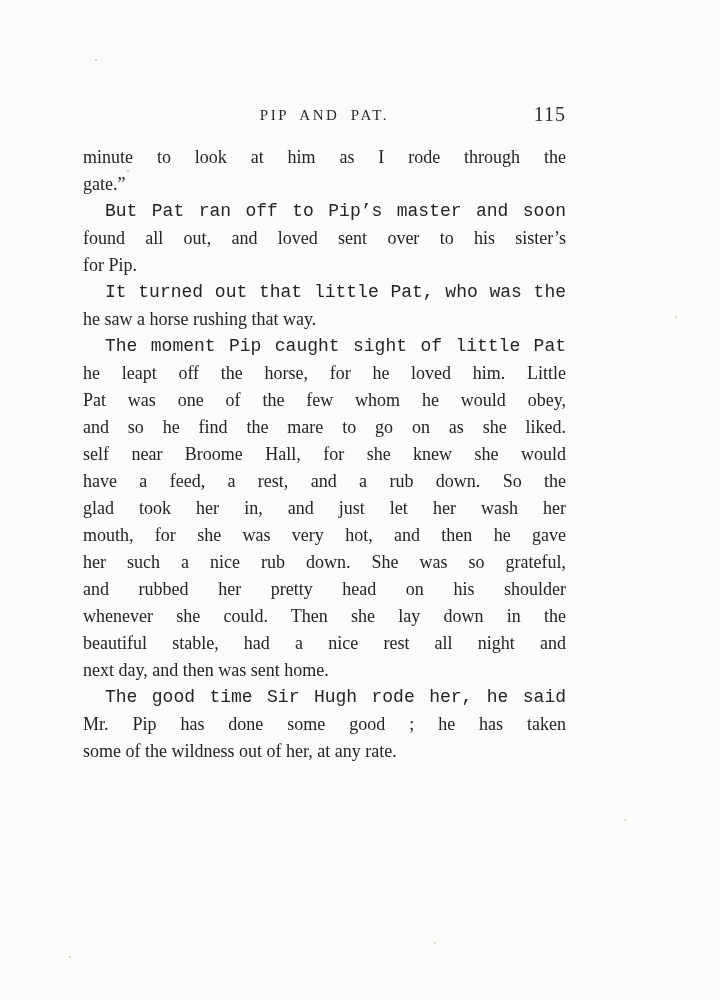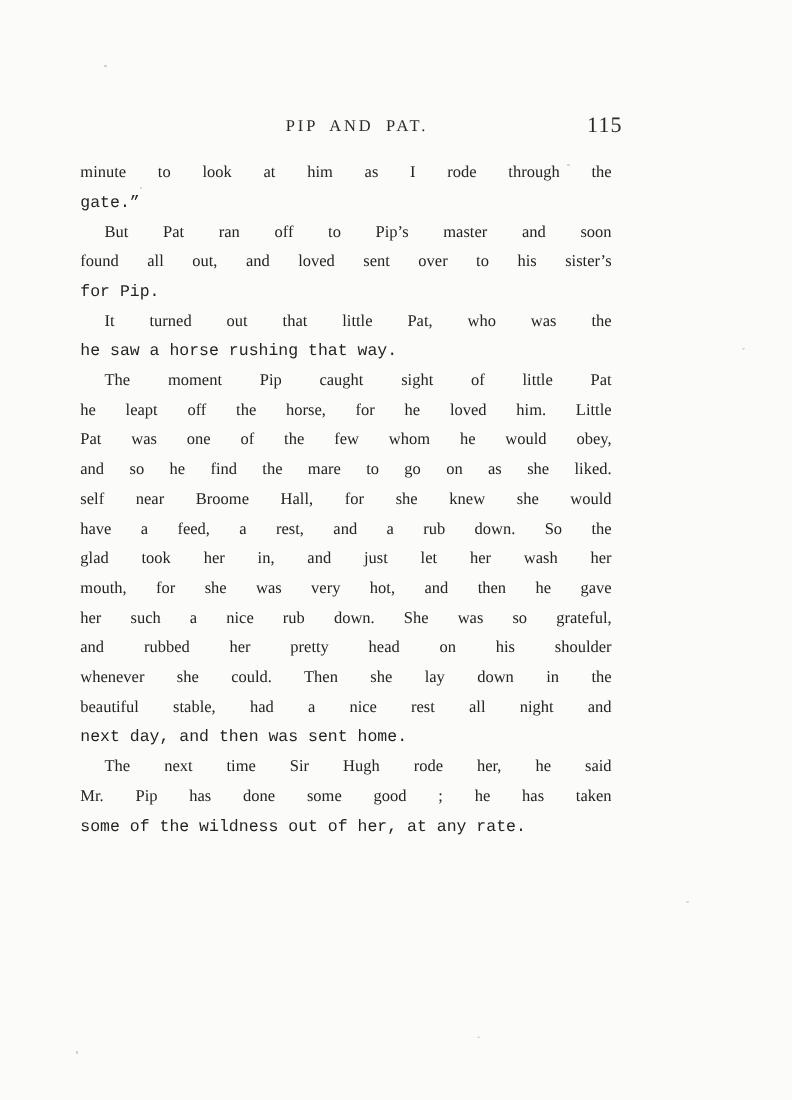--- a/index.html
+++ b/index.html
@@ -50,38 +50,38 @@
     position: absolute;
     right: 0;
     top: -4px;
     font-size: 20px;
     letter-spacing: 1px;
     color: #2a2a2a;
     text-align: center;
   }
   .text-block {
     position: absolute;
-    left: 73px;
+    left: 83px;
     top: 144px;
     width: 483px;
-    font-size: 15px;
+    font-size: 18px;
     line-height: 27px;
   }
   .line {
     height: 27px;
     text-align: justify;
     text-align-last: justify;
   }
   .line.last {
-    text-align: center;
+    text-align: right;
     text-align-last: left;
-    font-family: Liberation Mono, monospace;
   }
   .line.indent {
     text-indent: 22px;
+    font-family: Liberation Mono, monospace;
   }
 </style>
 </head>
 <body>
 
 <div class="page">
   <div class="header">
     <span class="running-title">PIP AND PAT.</span>
     <span class="page-number">115</span>
   </div>
@@ -99,17 +99,17 @@
       <div class="line">and so he find the mare to go on as she liked.</div>
       <div class="line">self near Broome Hall, for she knew she would</div>
       <div class="line">have a feed, a rest, and a rub down. So the</div>
       <div class="line">glad took her in, and just let her wash her</div>
       <div class="line">mouth, for she was very hot, and then he gave</div>
       <div class="line">her such a nice rub down. She was so grateful,</div>
       <div class="line">and rubbed her pretty head on his shoulder</div>
       <div class="line">whenever she could. Then she lay down in the</div>
       <div class="line">beautiful stable, had a nice rest all night and</div>
       <div class="line last">next day, and then was sent home.</div>
-      <div class="line indent">The next time Sir Hugh rode her, he said</div>
+      <div class="line indent">The good time Sir Hugh rode her, he said</div>
       <div class="line">Mr. Pip has done some good ; he has taken</div>
       <div class="line last">some of the wildness out of her, at any rate.</div>
     </div>
 </div>
 
 </body></html>

